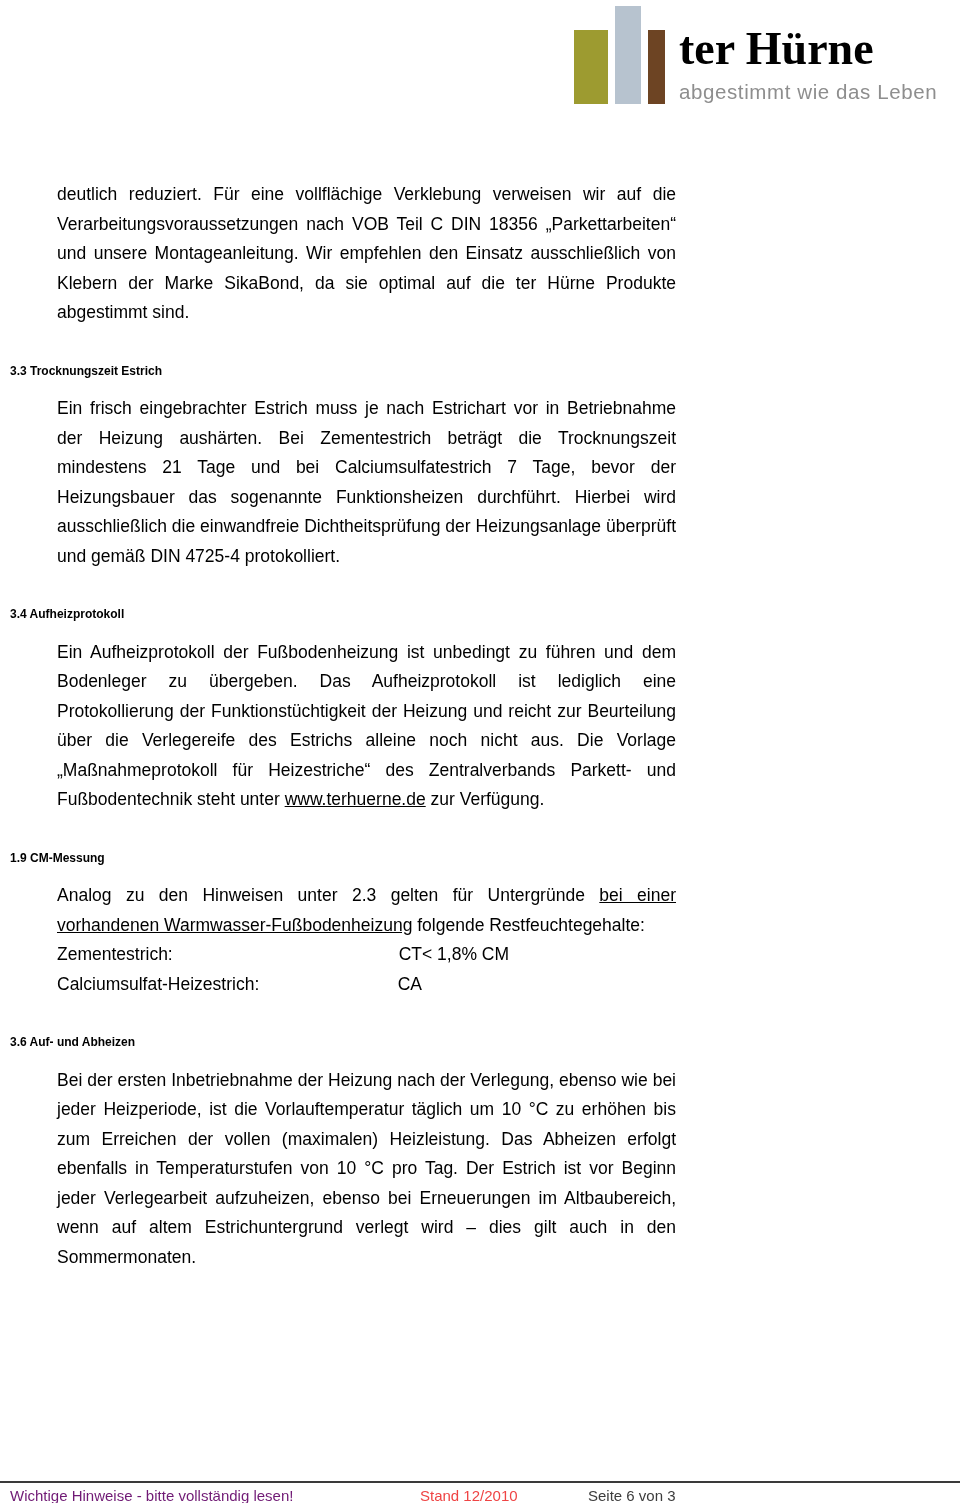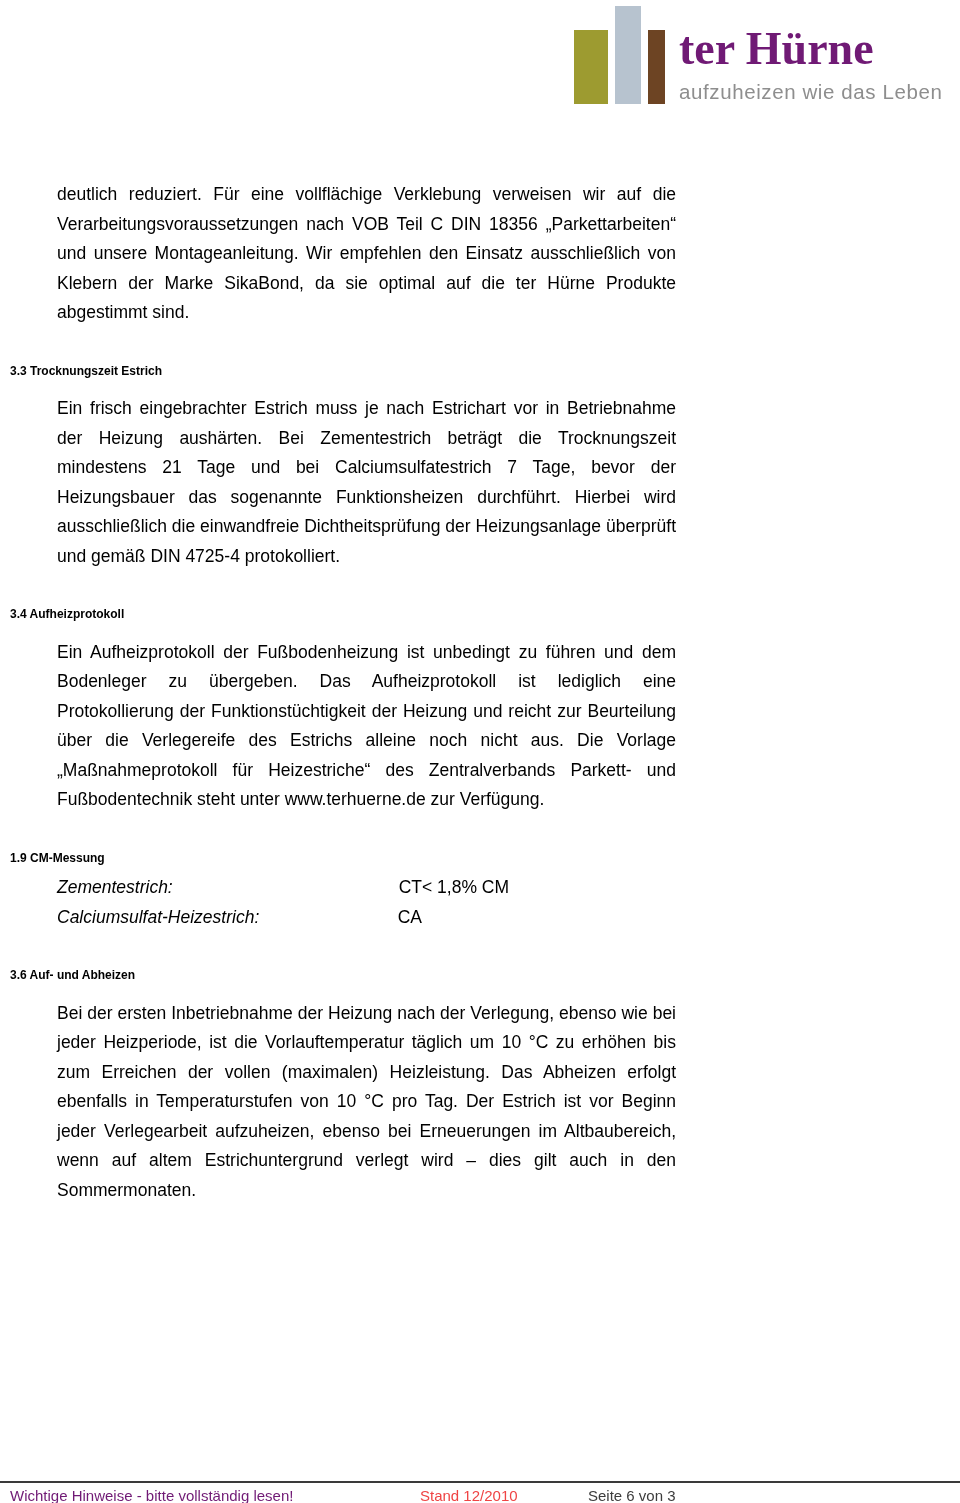--- a/index.html
+++ b/index.html
@@ -31,21 +31,21 @@
   .bar { display: block; }
   .bar-olive { width: 34px; height: 74px; background: #9d9b30; }
   .bar-blue  { width: 26px; height: 98px; background: #b7c3cf; }
   .bar-brown { width: 17px; height: 74px; background: #6d4423; }
   .logo-text { margin-left: 14px; padding-bottom: 0; }
   .brand-name {
     font-family: "Liberation Serif", serif;
     font-weight: 700;
     font-size: 46px;
     line-height: 1.1;
-    color: #701a75;
+    color: #000000;
     white-space: nowrap;
   }
   .brand-tagline {
     font-family: "Liberation Sans", sans-serif;
     font-size: 20.5px;
     color: #8e8e8e;
     letter-spacing: 0.6px;
     margin-top: 5px;
     white-space: nowrap;
   }
@@ -65,30 +65,31 @@
     text-align-last: left;
   }
   h3.sec-title {
     font-size: 12px;
     line-height: 29.5px;
     font-weight: 700;
     margin: 29px 0 0 0;
   }
   .doc-link {
     color: #000000;
+    text-decoration: underline;
     cursor: pointer;
   }
   .u-phrase { text-decoration: underline; }
 
   .cm-row {
     display: flex;
     margin-left: 47px;
     line-height: 29.5px;
   }
-  .cm-label { width: 295px; font-style: italic; }
+  .cm-label { width: 295px; }
   .cm-code  { width: 70px; text-align: right; }
   .cm-value { flex: 1; }
 
   
   .footer-rule {
     position: absolute;
     left: 0;
     right: 0;
     top: 1481px;
     border-top: 2px solid #3a3a3a;
@@ -109,35 +110,36 @@
 <div class="page">
 
   <div class="logo">
     <div class="logo-bars">
       <span class="bar bar-olive" style="background: rgb(157, 155, 48);"></span>
       <span class="bar bar-blue" style="background: rgb(183, 195, 207);"></span>
       <span class="bar bar-brown" style="background: rgb(109, 68, 35);"></span>
     </div>
     <div class="logo-text">
       <div class="brand-name">ter Hürne</div>
-      <div class="brand-tagline">aufzuheizen wie das Leben</div>
+      <div class="brand-tagline">abgestimmt wie das Leben</div>
     </div>
   </div>
 
   <div class="content">
 
     <p class="para">deutlich reduziert. Für eine vollflächige Verklebung verweisen wir auf die Verarbeitungsvoraussetzungen nach VOB Teil C DIN 18356 „Parkettarbeiten“ und unsere Montageanleitung. Wir empfehlen den Einsatz ausschließlich von Klebern der Marke SikaBond, da sie optimal auf die ter Hürne Produkte abgestimmt sind.</p>
 
     <h3 class="sec-title">3.3 Trocknungszeit Estrich</h3>
     <p class="para">Ein frisch eingebrachter Estrich muss je nach Estrichart vor in Betriebnahme der Heizung aushärten. Bei Zementestrich beträgt die Trocknungszeit mindestens 21 Tage und bei Calciumsulfatestrich 7 Tage, bevor der Heizungsbauer das sogenannte Funktionsheizen durchführt. Hierbei wird ausschließlich die einwandfreie Dichtheitsprüfung der Heizungsanlage überprüft und gemäß DIN 4725-4 protokolliert.</p>
 
     <h3 class="sec-title">3.4 Aufheizprotokoll</h3>
     <p class="para"><span>Ein Aufheizprotokoll der Fußbodenheizung ist unbedingt zu führen und dem Bodenleger zu übergeben. Das Aufheizprotokoll ist lediglich eine Protokollierung der Funktionstüchtigkeit der Heizung und reicht zur Beurteilung über die Verlegereife des Estrichs alleine noch nicht aus. Die Vorlage „Maßnahmeprotokoll für Heizestriche“ des Zentralverbands Parkett- und Fußbodentechnik steht unter </span><a class="doc-link">www.terhuerne.de</a><span> zur Verfügung.</span></p>
 
     <h3 class="sec-title">1.9 CM-Messung</h3>
+    <p class="para"><span>Analog zu den Hinweisen unter 2.3 gelten für Untergründe </span><span class="u-phrase">bei einer vorhandenen Warmwasser-Fußbodenheizung</span><span> folgende Restfeuchtegehalte:</span></p>
 
     <div class="cm-row">
       <span class="cm-label">Zementestrich:</span>
       <span class="cm-code">CT</span>
       <span class="cm-value">&lt; 1,8% CM</span>
     </div>
     <div class="cm-row">
       <span class="cm-label">Calciumsulfat-Heizestrich:</span>
       <span class="cm-code">CA</span>
     </div>

